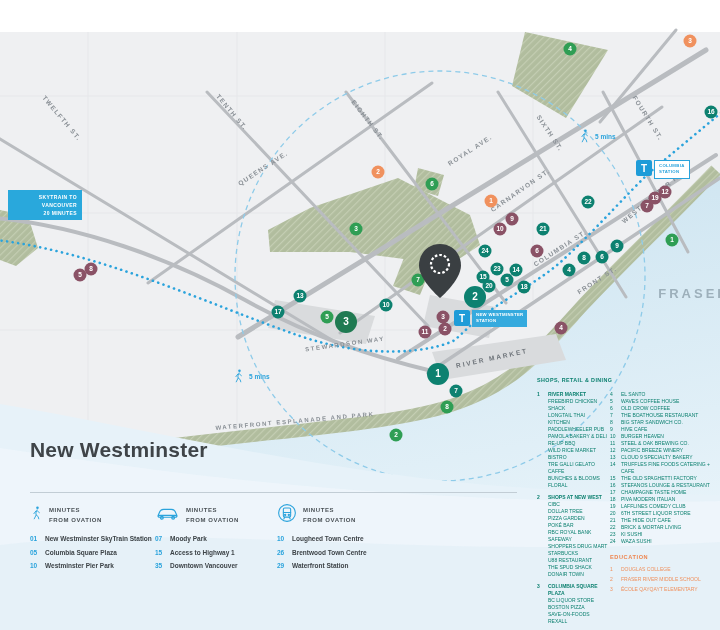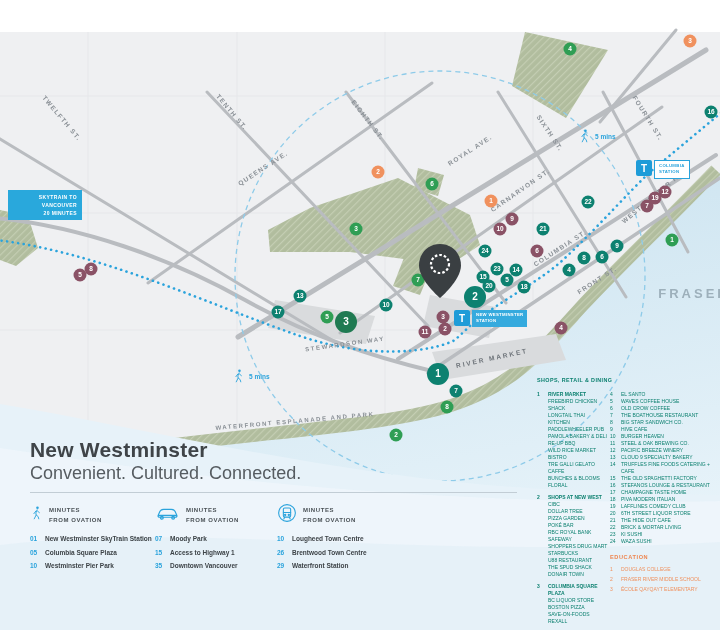--- a/index.html
+++ b/index.html
@@ -237,21 +237,20 @@
     </div>
 
   <div class="pin">
     <svg width="46" height="56" viewBox="0 0 46 56">
       <path d="M23 1 C10.8 1 2 10.5 2 22.5 C2 37 23 55 23 55 C23 55 44 37 44 22.5 C44 10.5 35.2 1 23 1 Z" fill="#3a3f42"></path>
       <circle cx="23" cy="21" r="9" fill="none" stroke="#ffffff" stroke-width="2.2" stroke-dasharray="2.6 2"></circle>
     </svg>
   </div>
 
   <div class="map-title">New Westminster</div>
-  <div class="map-subtitle">Convenient. Cultured. Connected.</div>
   <div class="divider"></div>
 
   <div id="minutes-layer">
       <div class="mins-col" style="left: 30px;">
         <div class="mins-header">
           <span><svg viewBox="0 0 20 22" width="13" height="16" fill="none" stroke="#2aa3dc" stroke-width="1.4" stroke-linecap="round">
               <circle cx="11.5" cy="3" r="2" fill="#2aa3dc" stroke="none"></circle>
               <path d="M11 6 L9 11 L9.5 14 L6.5 20 M9.5 14 L12.5 16.5 L13.5 20 M9 8 L6 12 M11.5 8 L14.5 10.5"></path>
             </svg></span>
           <div class="hdr-label">

